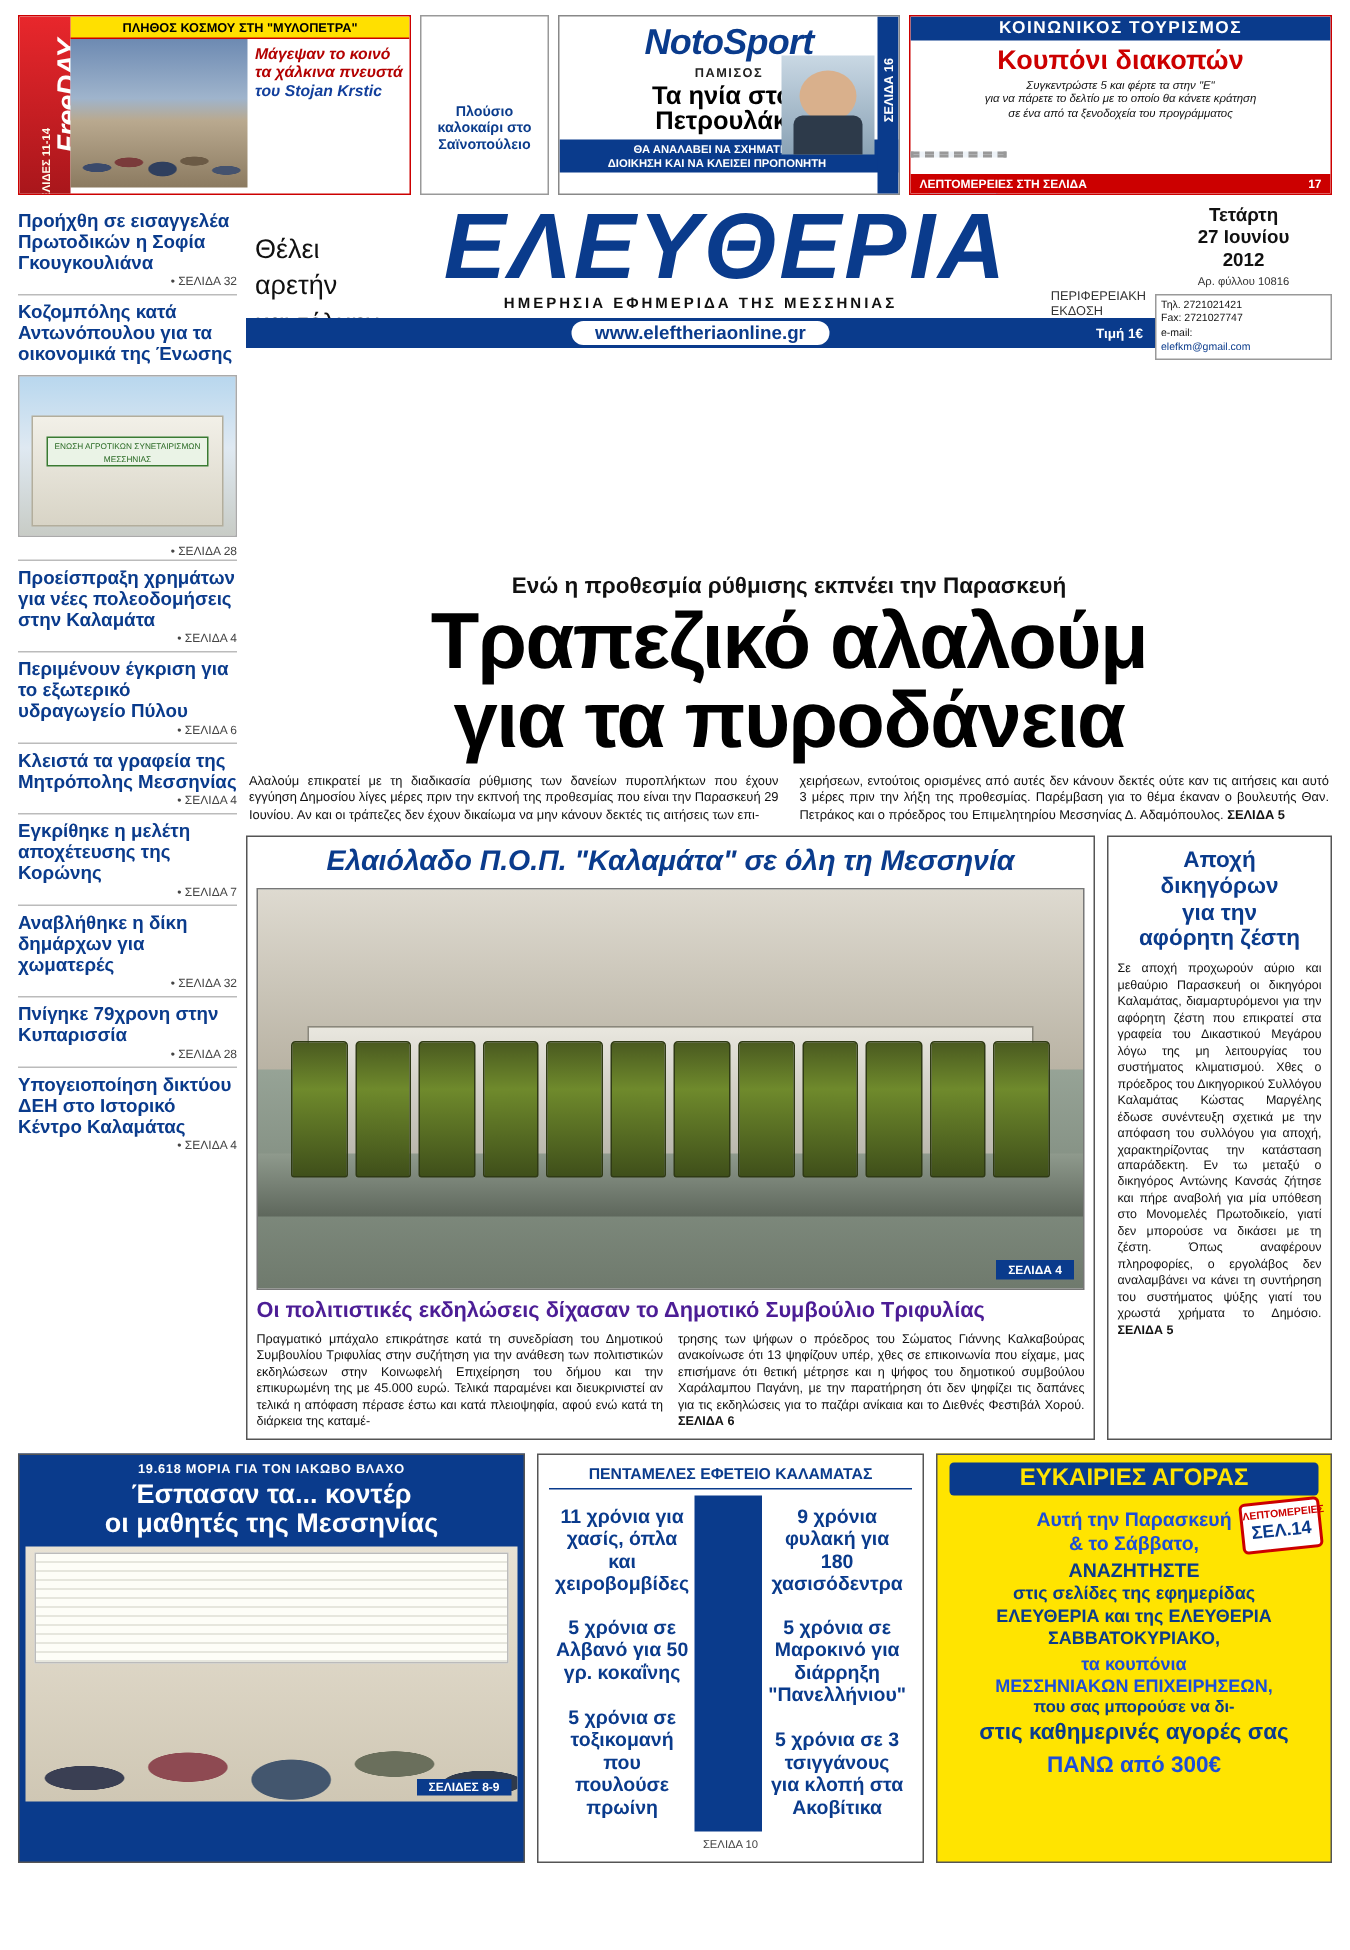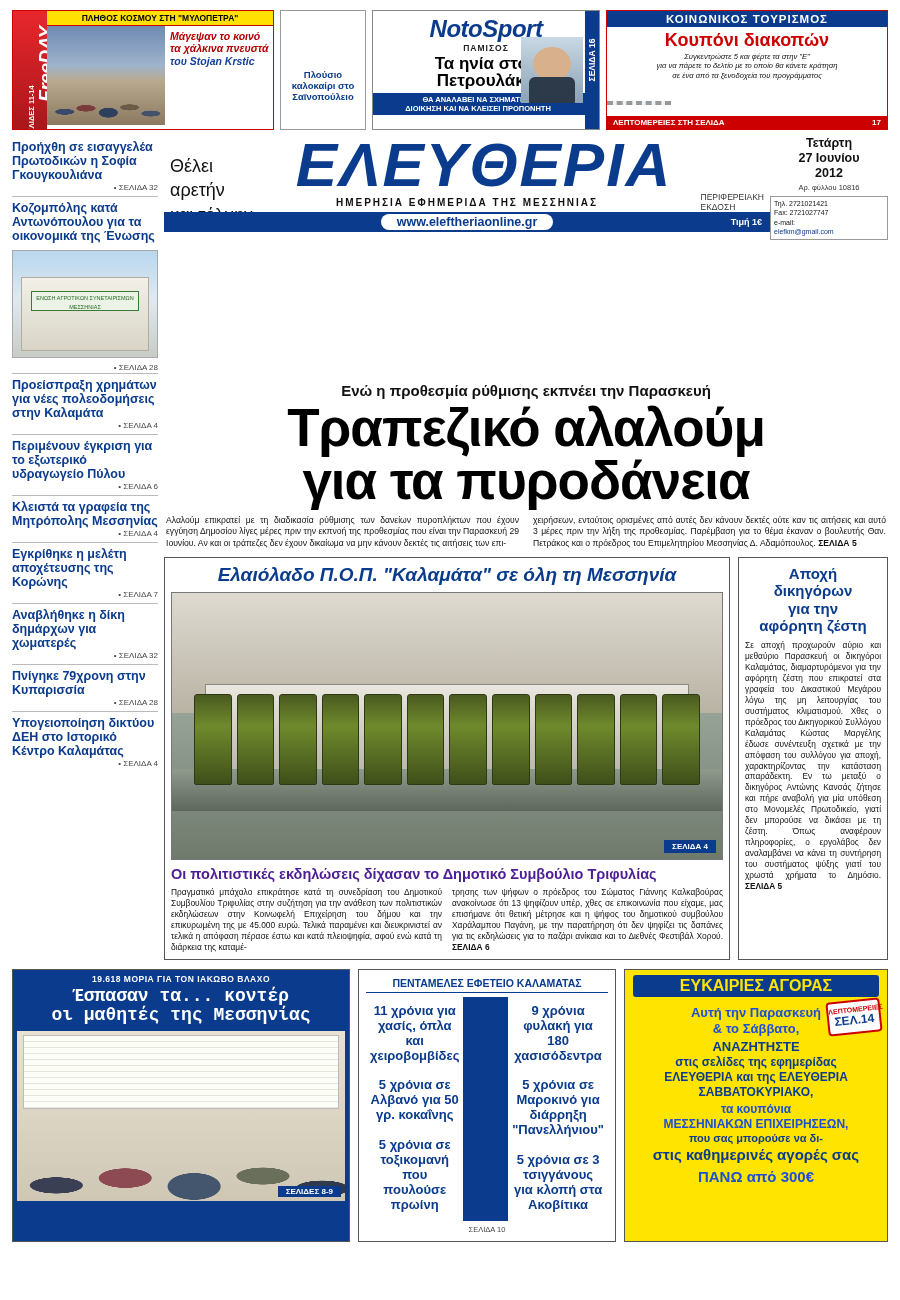--- a/index.html
+++ b/index.html
@@ -291,21 +291,21 @@
   .right-body { font-size: 8.3px; line-height: 1.32; text-align: justify; color:#111;}
 
   
   .bottom-row { display:flex; gap: 8px; margin-top: 9px; }
   .bot-left { width: 338px; border: 1px solid #555; background:#0a3b8c; color:#fff; }
   .bot-left-head {
     text-align:center; font-size: 8.5px; font-weight:bold; padding: 4px 2px 1px 2px;
     letter-spacing:0.5px;
   }
   .bot-left-title {
-    text-align:center; font-size: 18px; font-weight:bold; line-height:1.08; padding: 2px 6px 5px 6px; font-family: Liberation Mono, monospace;
+    text-align:center; font-size: 18px; font-weight:bold; line-height:1.08; padding: 2px 6px 5px 6px;
   }
   .bot-left-photo {
     height: 170px; margin: 0 4px 4px 4px; position:relative; overflow:hidden;
     background: linear-gradient(180deg,#e8e2d4 0%, #cfc7b4 100%);
   }
   .bot-left-photo .board {
     position:absolute; left: 6px; right: 6px; top: 4px; height: 74px; background:#fdfdf7;
     border:1px solid #bbb;
     background-image: repeating-linear-gradient(180deg,#fdfdf7 0 5px,#e6e6dd 5px 6px);
   }

